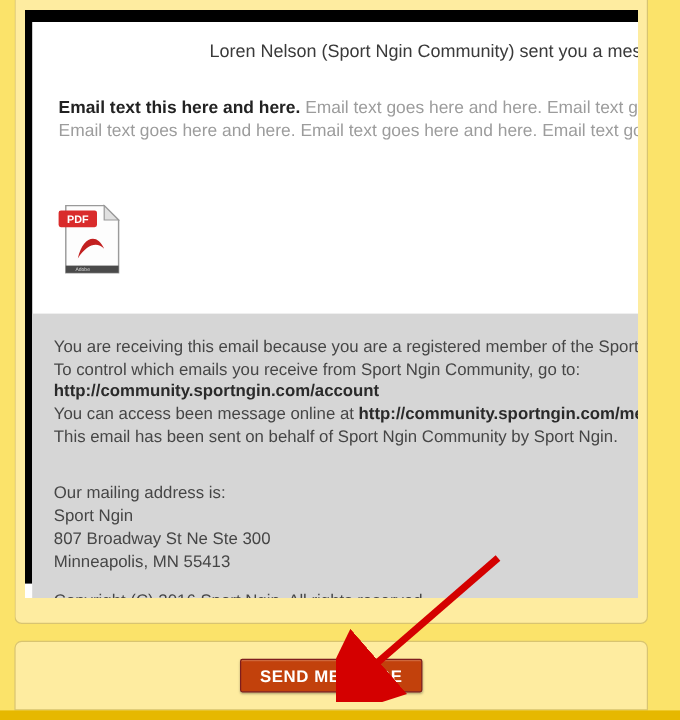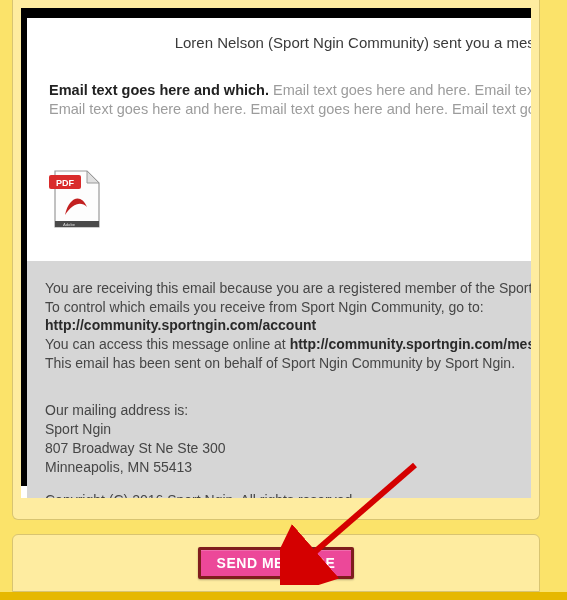--- a/index.html
+++ b/index.html
@@ -124,27 +124,27 @@
     height: 58px;
     background: #feeca0;
     border: 1px solid #d8c471;
     border-radius: 6px 6px 0 0;
     box-sizing: border-box;
     display: flex;
     align-items: center;
     justify-content: center;
   }
   .send-btn {
-    background: #ec4899;
+    background: #c2410c;
     color: #fff;
     font-family: inherit;
     font-size: 14px;
     font-weight: 700;
     letter-spacing: 0.5px;
-    border: 3px solid #7f1d1d;
+    border: 1px solid #7f1d1d;
     border-radius: 2px;
     padding: 5px 16px;
     cursor: pointer;
     box-shadow: inset 0 1px 0 rgba(255,255,255,0.2), 0 1px 2px rgba(0,0,0,0.3);
   }
   .bottom-edge {
     position: absolute;
     left: 0;
     bottom: 0;
     width: 567px;
@@ -166,21 +166,21 @@
 
   <div class="panel1">
     <div class="scroll-viewport">
       <div class="email-frame">
         <div class="dark-bar"></div>
         <div class="email-white">
 
           <div class="header-line">Loren Nelson (Sport Ngin Community) sent you a message</div>
 
           <div class="body-area">
-            <span class="strong">Email text goes here and which.</span><span class="rest"> Email text goes here and here. Email text goes here and here. Email text goes here and here. Email text goes here and here. Email text goes here and here.</span>
+            <span class="strong">Email text this here and here.</span><span class="rest"> Email text goes here and here. Email text goes here and here. Email text goes here and here. Email text goes here and here. Email text goes here and here.</span>
           </div>
 
           <div class="attachment">
             <svg class="pdf-icon" viewBox="0 0 56 64">
 
               <polygon points="8,4 40,4 52,16 52,60 8,60" fill="#fdfdfd" stroke="#9a9a9a" stroke-width="1.2"></polygon>
               <polygon points="40,4 52,16 40,16" fill="#e0e0e0" stroke="#9a9a9a" stroke-width="1"></polygon>
 
               <rect x="2" y="8" width="32" height="14" rx="2" fill="#d92b2b"></rect>
               <text x="18" y="18.5" text-anchor="middle" font-size="9" font-weight="700" fill="#fff" font-family="Arial">PDF</text>
@@ -190,21 +190,21 @@
               <rect x="8" y="54" width="44" height="6" fill="#4a4a4a"></rect>
               <text x="16" y="58.5" font-size="4.2" fill="#ddd" font-family="Arial">Adobe</text>
             </svg>
           </div>
 
           <div class="footer">
             <div>You are receiving this email because you are a registered member of the Sport Ngin Community.</div>
             <div>To control which emails you receive from Sport Ngin Community, go to:</div>
             <div class="bold">http://community.sportngin.com/account</div>
             <div>
-              <span>You can access this message online at </span><span class="bold">http://community.sportngin.com/messages</span>
+              <span>You can access been message online at </span><span class="bold">http://community.sportngin.com/messages</span>
             </div>
             <div>This email has been sent on behalf of Sport Ngin Community by Sport Ngin.</div>
 
             <div class="block2">
               <div>Our mailing address is:</div>
               <div>Sport Ngin</div>
               <div>807 Broadway St Ne Ste 300</div>
               <div>Minneapolis, MN 55413</div>
             </div>
 

